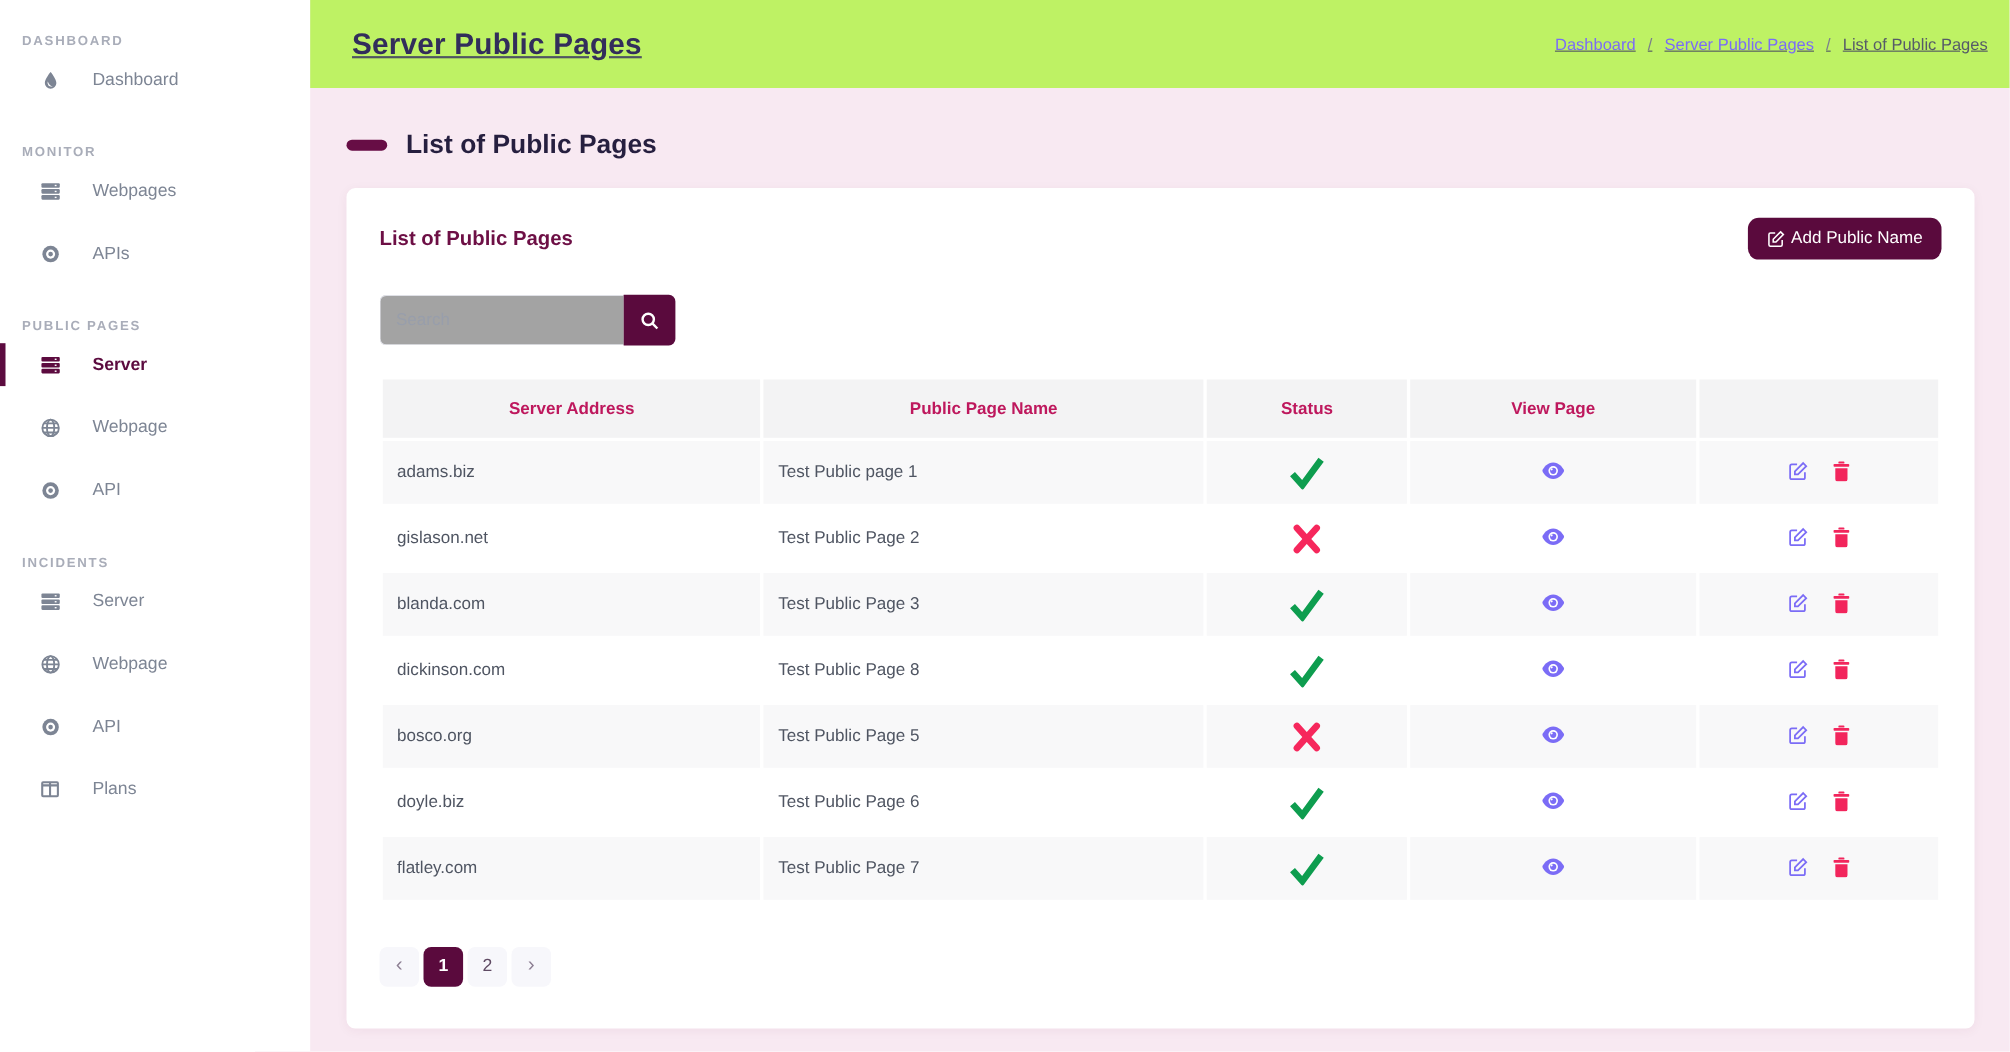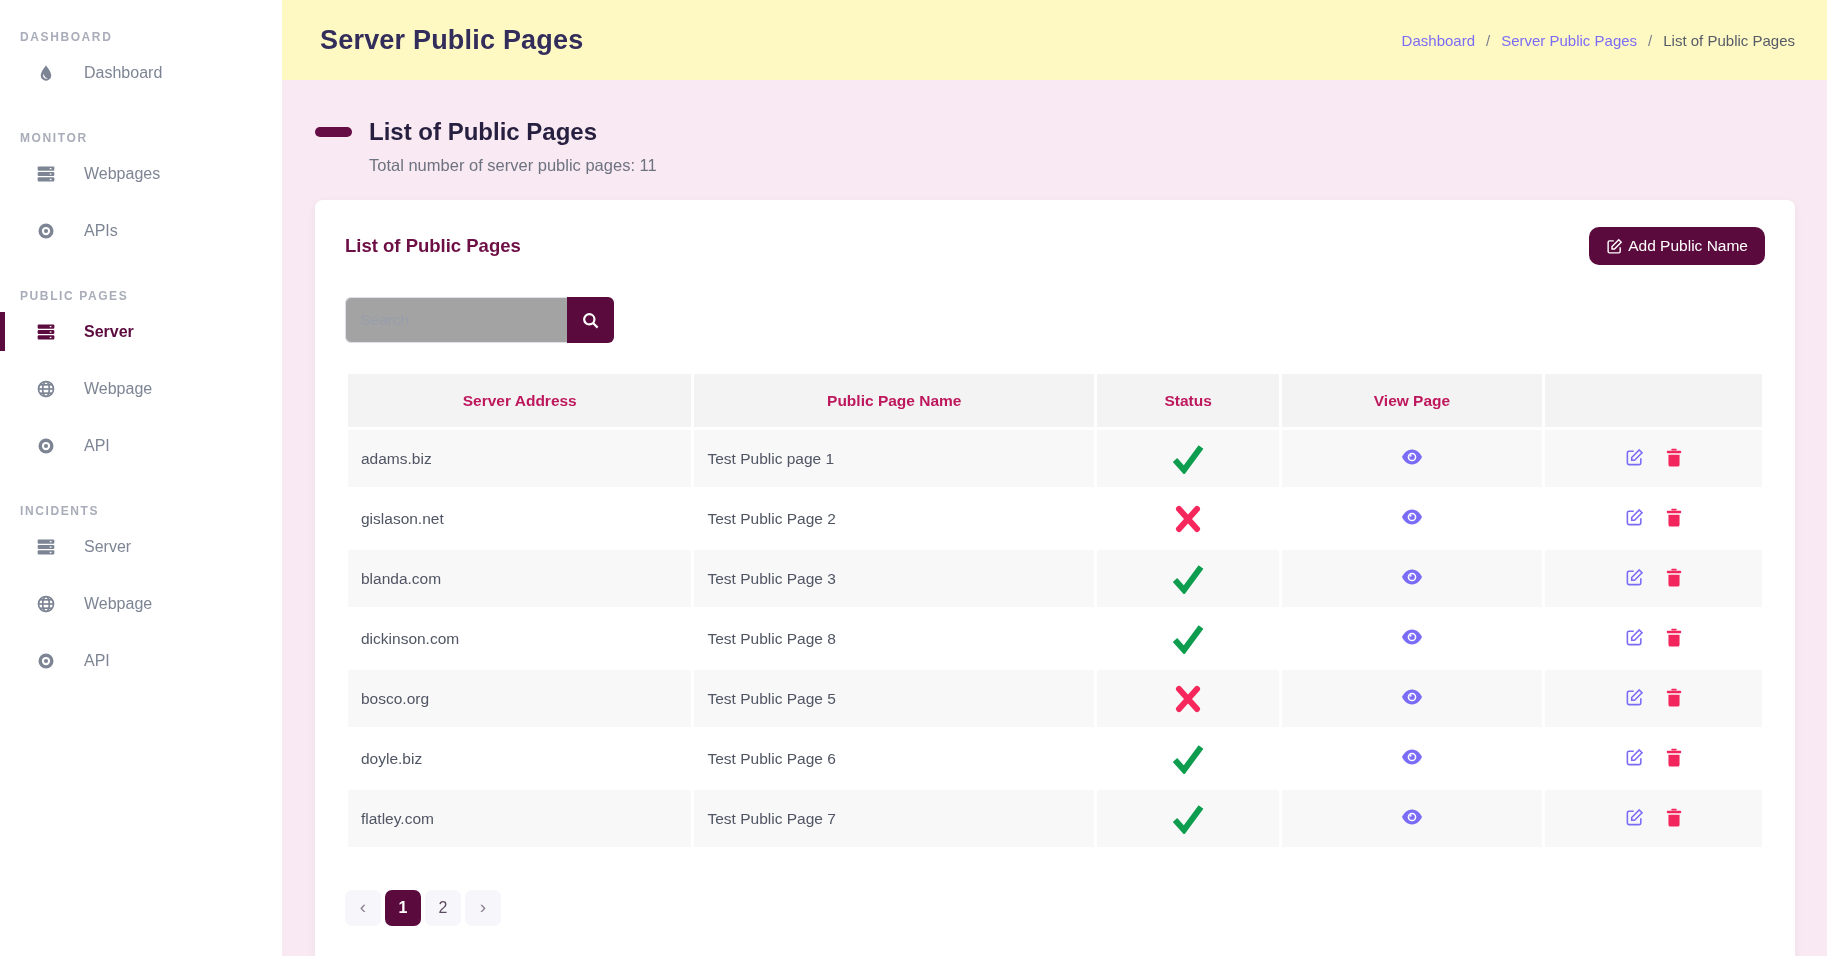--- a/index.html
+++ b/index.html
@@ -36,22 +36,22 @@
   .nav-item .nicon { width:23px; display:flex; justify-content:center; color:#7d8594; }
   .nav-item.active { color:#5c0b3f; font-weight:700; }
   .nav-item.active .nicon { color:#5c0b3f; }
   .nav-item.active::before {
     content:""; position:absolute; left:0; top:9px; bottom:9px; width:5px; background:#5c0b3f;
   }
 
   
   .main { flex:1; display:flex; flex-direction:column; min-width:0; }
   .topbar {
-    height:80px; background:#fef9c3; display:flex; align-items:center;
-    justify-content:space-between; padding:0 32px 0 38px; flex:none;
+    height:80px; background:#bef264; display:flex; align-items:center;
+    justify-content:space-between; padding:0 20px 0 38px; flex:none;text-decoration:underline;
   }
   .page-title { font-size:27px; font-weight:800; color:#322d5b; letter-spacing:.2px; }
   .breadcrumb { font-size:15px; display:flex; gap:11px; align-items:center; }
   .crumb-link { color:#7b6cf6; cursor:pointer; text-decoration:none; }
   .crumb-sep { color:#7a7f8c; }
   .crumb-current { color:#565b68; }
 
   .content { flex:1; padding:26px 32px 0 33px; overflow:hidden; }
   .heading-row { display:flex; align-items:center; gap:17px; margin-top:12px; }
   .dash { width:37px; height:10px; border-radius:6px; background:#670d45; }
@@ -222,41 +222,50 @@
   </div>
   <div class="nav-item">
     <span class="nicon">
       <svg width="18" height="18" viewBox="0 0 24 24">
           <circle cx="12" cy="12" r="10" fill="currentColor"></circle>
           <circle cx="12" cy="12" r="5.5" fill="#fff"></circle>
           <circle cx="12" cy="12" r="2.8" fill="currentColor"></circle>
         </svg>
     </span>
     <span>API</span>
+  </div>
+  <div class="nav-item">
+    <span class="nicon">
+      <svg width="19" height="19" viewBox="0 0 24 24" fill="none" stroke="currentColor" stroke-width="2.4">
+          <rect x="3" y="4" width="18" height="16" rx="1"></rect>
+          <line x1="12" y1="4" x2="12" y2="20"></line>
+          <line x1="3" y1="7.5" x2="21" y2="7.5"></line>
+        </svg>
+    </span>
+    <span>Plans</span>
   </div>
 </aside>
 
 <div class="main">
   <header class="topbar">
     <h1 class="page-title">Server Public Pages</h1>
     <nav class="breadcrumb">
       <a class="crumb-link">Dashboard</a>
       <span class="crumb-sep">/</span>
       <a class="crumb-link">Server Public Pages</a>
       <span class="crumb-sep">/</span>
       <span class="crumb-current">List of Public Pages</span>
     </nav>
   </header>
 
   <div class="content">
     <div class="heading-row">
       <span class="dash"></span>
       <h2 class="content-heading">List of Public Pages</h2>
     </div>
-    <p class="content-sub">Total number of server public pages: 11</p>
 
     <section class="card">
       <div class="card-head">
         <h3 class="card-title">List of Public Pages</h3>
         <button class="add-btn">
           <span style="display:flex;">
             <svg width="17" height="17" viewBox="0 0 24 24" fill="none" stroke="#ffffff" stroke-width="2">
                 <path d="M20 13v6a2 2 0 0 1-2 2H5a2 2 0 0 1-2-2V6a2 2 0 0 1 2-2h6"></path>
                 <path d="M18 2.5 21.5 6 12 15.5H8.5V12Z"></path>
               </svg>

